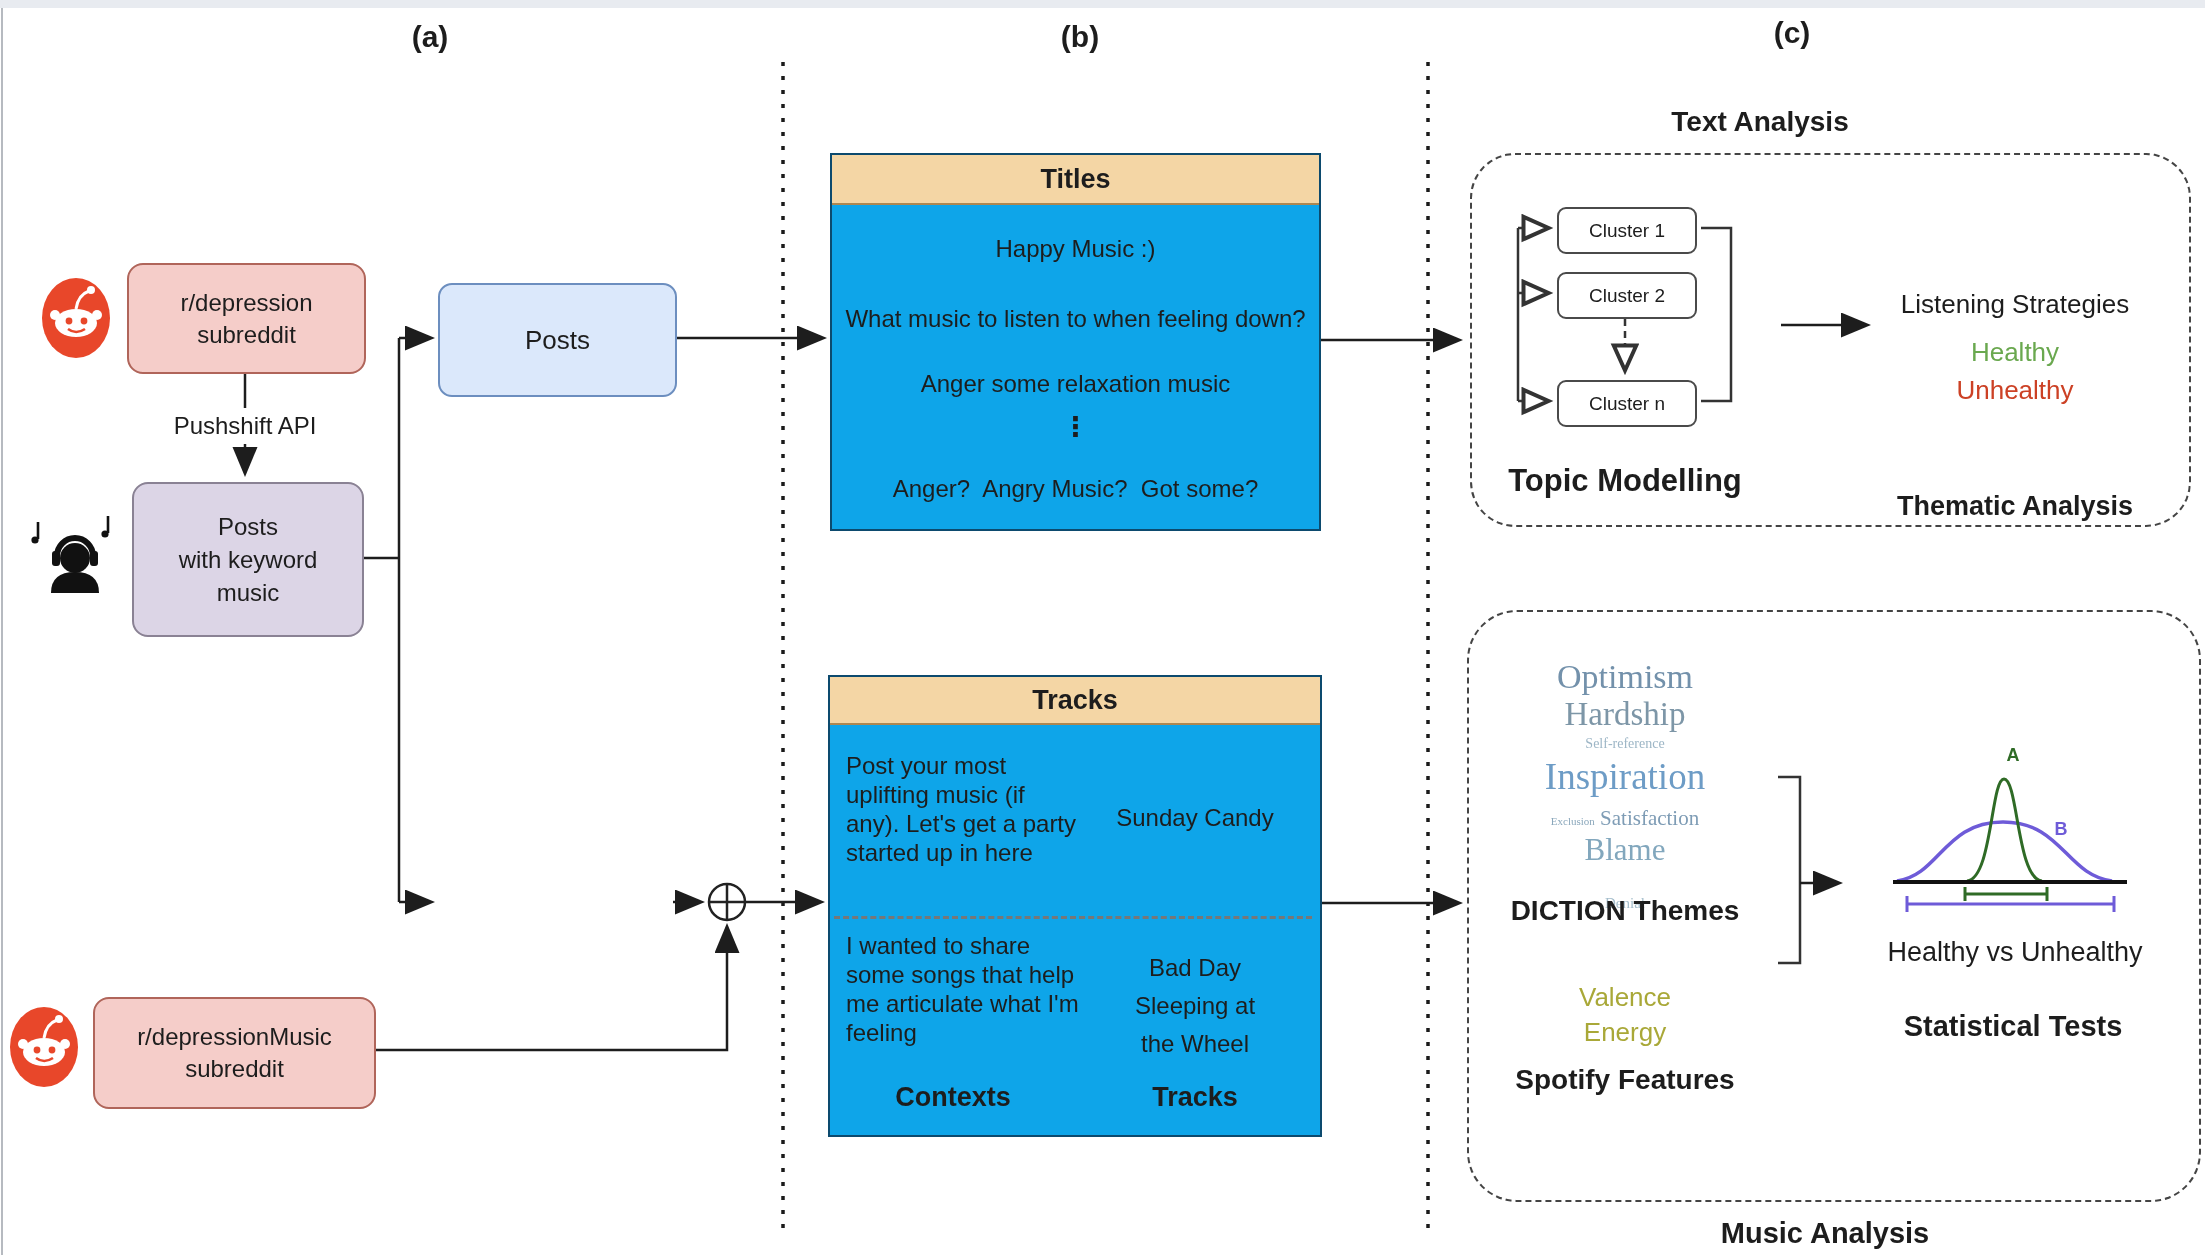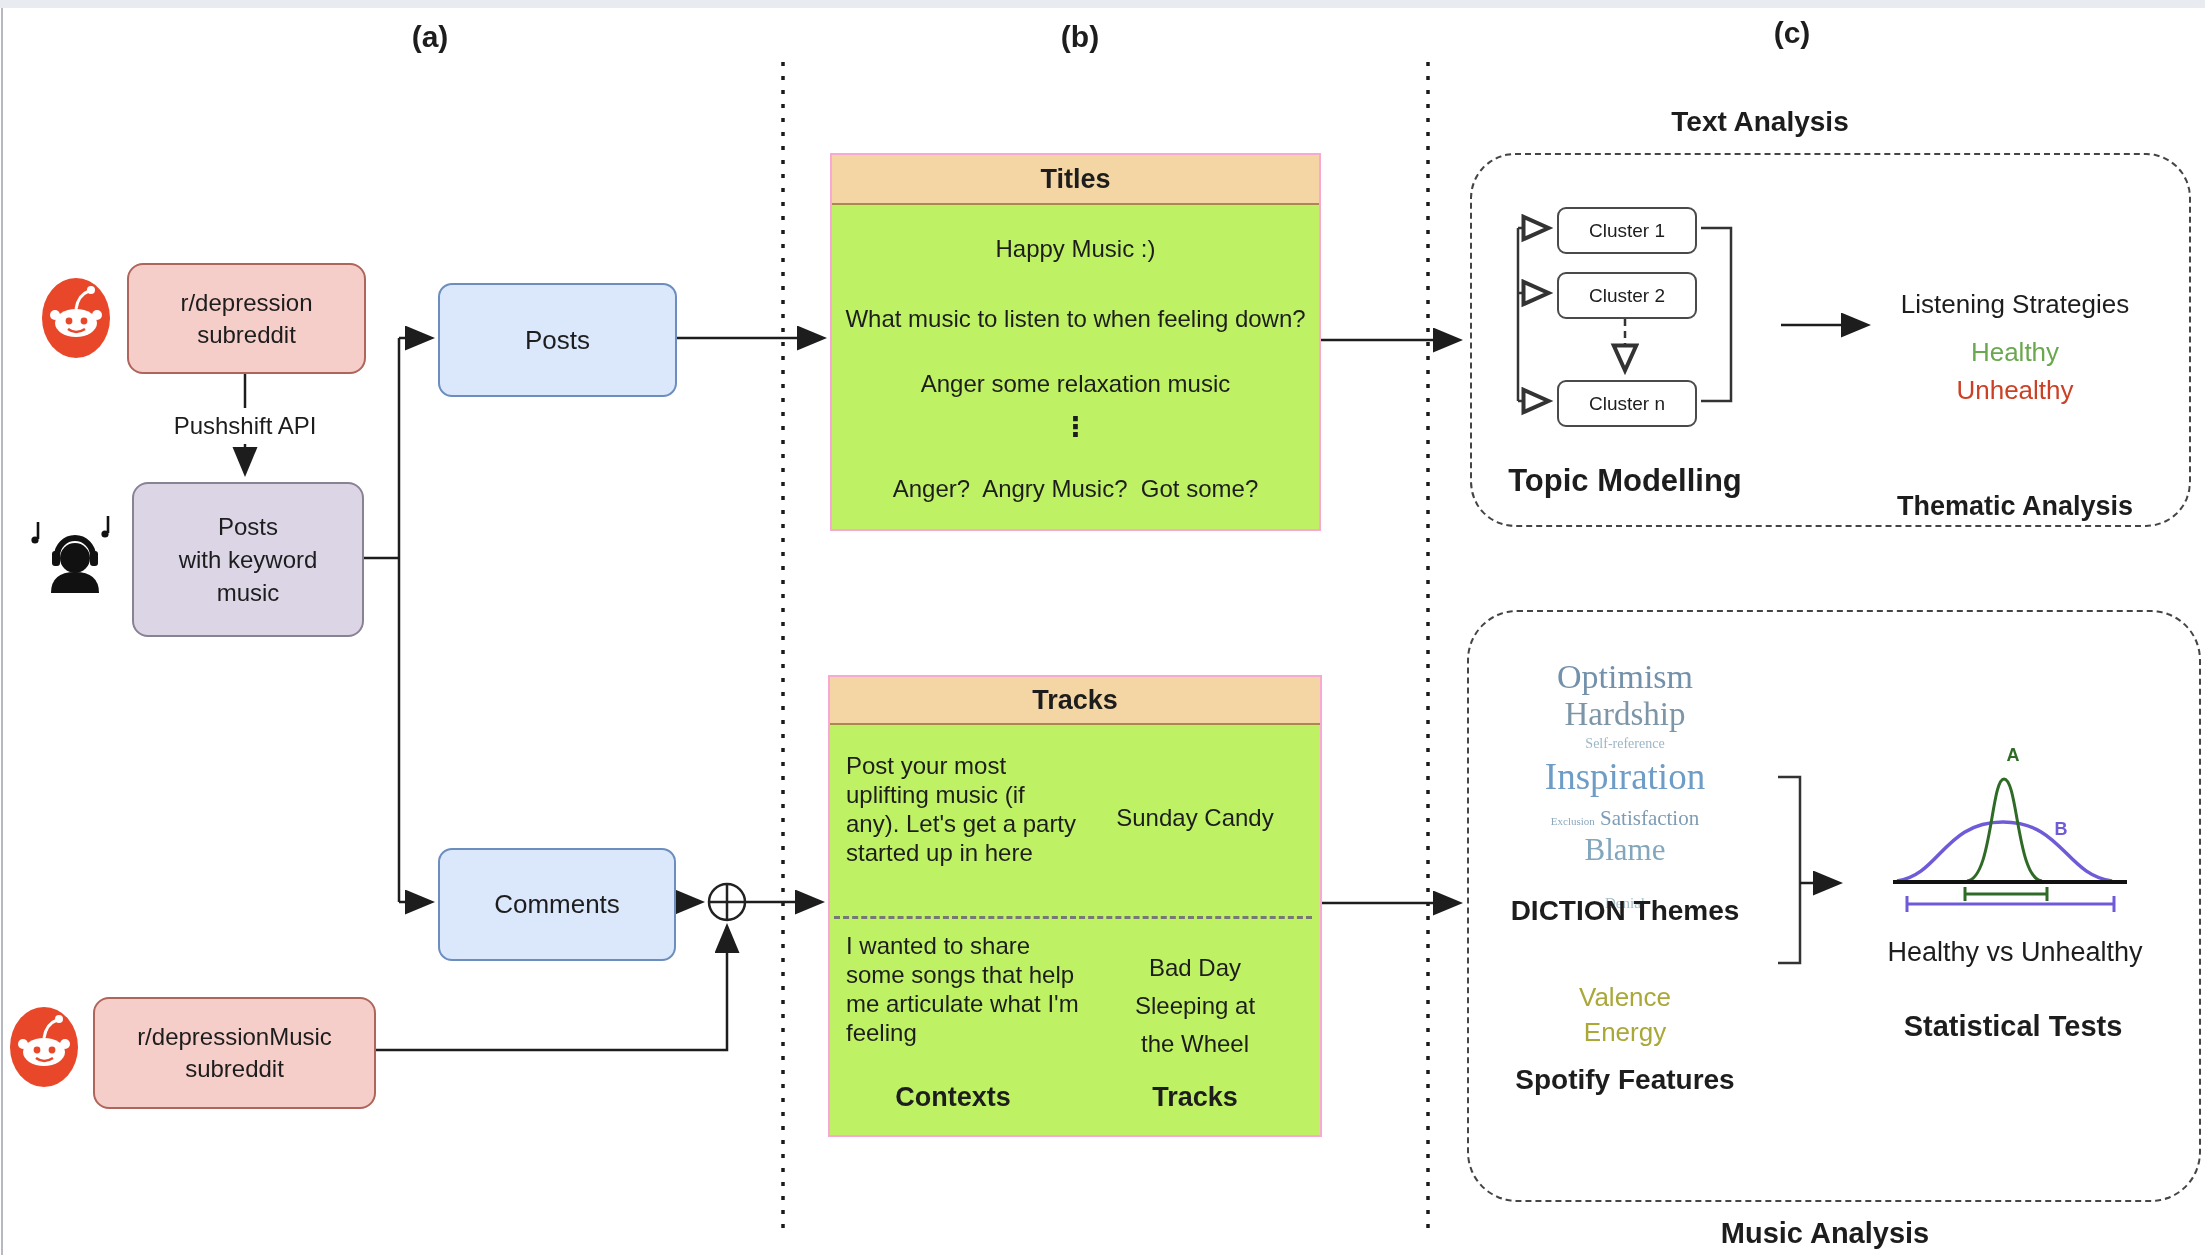--- a/index.html
+++ b/index.html
@@ -25,21 +25,21 @@
   #box-source1{left:127px;top:263px;width:235px;height:107px;}
   #box-source2{left:93px;top:997px;width:279px;height:108px;}
   #lbl-pushshift{left:138px;top:408px;width:214px;height:36px;font-size:24px;background:#ffffff;}
   #box-keyword{left:132px;top:482px;width:228px;height:151px;background:#dcd5e6;border:2px solid #8a8294;
                border-radius:16px;font-size:24px;line-height:33px;}
   .flowbox{background:#dbe8fb;border:2px solid #6c8ebf;border-radius:14px;font-size:26px;}
   #box-posts{left:438px;top:283px;width:235px;height:110px;}
   #box-comments{left:438px;top:848px;width:234px;height:109px;}
 
   
-  .panel{background:#bef264;border:2px solid #f9a8d4;}
+  .panel{background:#0ea5e9;border:2px solid #0c4a6e;}
   .panel-header{position:absolute;left:0;top:0;right:0;background:#f4d6a5;border-bottom:2px solid #ad8751;
                 font-size:27px;font-weight:bold;}
   #titles-panel{left:830px;top:153px;width:487px;height:374px;}
   #titles-panel .panel-header{height:48px;}
   .titleline{position:absolute;left:0;width:100%;height:36px;font-size:24px;}
   #t0{top:76px;} #t1{top:146px;} #t2{top:211px;}
   #t3{top:254px;font-size:27px;font-weight:bold;}
   #t4{top:316px;white-space:pre;}
 
   #tracks-panel{left:828px;top:675px;width:490px;height:458px;}
@@ -185,21 +185,20 @@
   <div class="abs ctr seclabel" id="label-b">(b)</div>
   <div class="abs ctr seclabel" id="label-c">(c)</div>
 
   <div class="abs ctr srcbox preline" id="box-source1">r/depression
 subreddit</div>
   <div class="abs ctr" id="lbl-pushshift">Pushshift API</div>
   <div class="abs ctr preline" id="box-keyword">Posts
 with keyword
 music</div>
   <div class="abs ctr flowbox" id="box-posts">Posts</div>
-  <div class="abs ctr flowbox" id="box-comments">Comments</div>
   <div class="abs ctr srcbox preline" id="box-source2">r/depressionMusic
 subreddit</div>
 
   <div class="abs panel" id="titles-panel">
     <div class="panel-header ctr">Titles</div>
     <div class="titleline ctr" id="t0">Happy Music :)</div>
     <div class="titleline ctr" id="t1">What music to listen to when feeling down?</div>
     <div class="titleline ctr" id="t2">Anger some relaxation music</div>
     <div class="titleline ctr" id="t3">⋮</div>
     <div class="titleline ctr" id="t4">Anger?  Angry Music?  Got some?</div>

